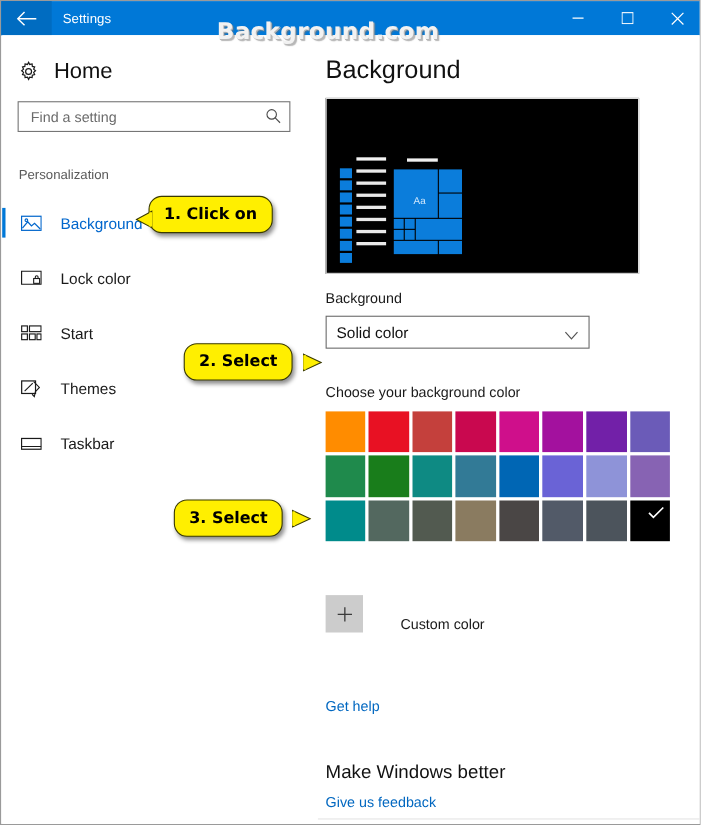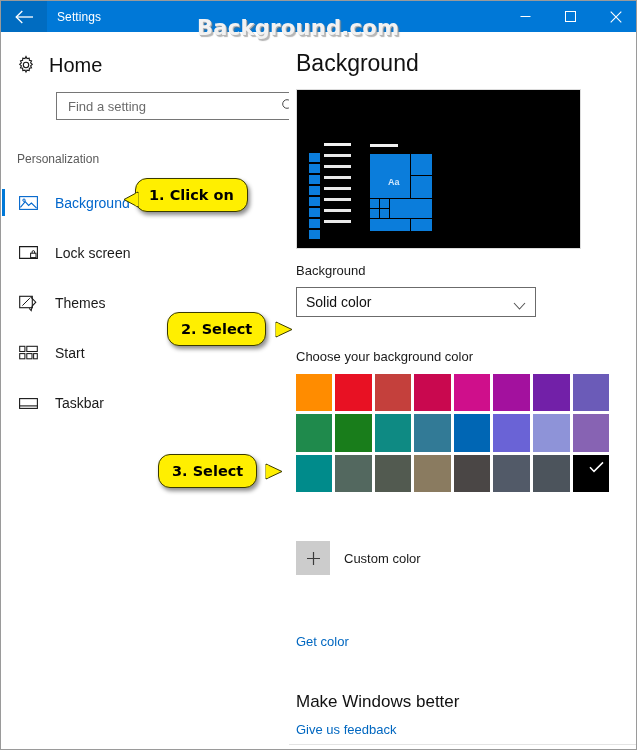--- a/index.html
+++ b/index.html
@@ -78,21 +78,21 @@
   }
   .home-icon { width: 20px; height: 20px; margin-right: 13px; }
   .home-label { font-size: 20px; color: #101010; }
 
   .search-box {
     position: absolute; left: 14px; top: 60px;
     width: 248px; height: 28px;
     border: 1px solid #767676;
     background: #ffffff;
     box-sizing: border-box;
-    display: flex; align-items: center; margin-left: 40px;
+    display: flex; align-items: center;
   }
   .search-input {
     border: none; outline: none;
     font-family: "Liberation Sans", sans-serif;
     font-size: 13px;
     color: #555;
     background: transparent;
     margin-left: 9px;
     width: 200px;
     height: 24px;
@@ -155,22 +155,22 @@
     display: block; width: 11px; height: 9px;
     background: #0b7ddb; margin-bottom: 2px;
   }
   .pv-lines { position: absolute; left: 27px; top: 53px; width: 27px; }
   .pv-lines i {
     display: block; height: 3px; background: #e9e9e9;
     margin-bottom: 8px;
   }
   .pv-lines i.top { width: 27px; background: #f2f2f2; }
   .pv-tiles {
-    position: absolute; left: 73px; top: 64px;
-    width: 52px; height: 77px; font-weight: bold;
+    position: absolute; left: 61px; top: 64px;
+    width: 52px; height: 77px;
   }
   .pv-tiles .t { position: absolute; background: #0b7ddb; }
   .pv-titlebar {
     position: absolute; left: 73px; top: 54px;
     width: 28px; height: 3px; background: #f0f0f0;
   }
   .pv-aa {
     position: absolute; left: 18px; top: 23px;
     color: #cfe6fb; font-size: 9px;
   }
@@ -208,21 +208,21 @@
     width: 100%; height: 100%;
     position: relative;
     display: flex; align-items: flex-start; justify-content: flex-end;
   }
   .swatch .check {
     margin: 4px 5px 0 0;
   }
 
   .custom-row {
     position: absolute; left: 7px; top: 509px;
-    display: flex; align-items: center;
+    display: flex; align-items: flex-end; gap: 20px;
   }
   .custom-btn {
     width: 34px; height: 34px;
     background: #cccccc;
     display: flex; align-items: center; justify-content: center;
   }
   .custom-label { font-size: 13px; color: #1a1a1a; margin-left: 14px; }
 
   .section-head {
     position: absolute; font-size: 17px; color: #111;
@@ -336,52 +336,52 @@
 
       <div class="navitem">
 
         <span class="nav-icon">
           <svg width="19" height="16" viewBox="0 0 19 16">
             <path d="M0.6 1.6 L18.4 1.6 L18.4 13.4 L0.6 13.4 Z" fill="none" stroke="#1a1a1a" stroke-width="1.1"></path>
             <rect x="11.6" y="8.2" width="5.4" height="4.4" fill="#ffffff" stroke="#1a1a1a" stroke-width="1"></rect>
             <path d="M13.1 8.2 L13.1 6.9 A1.25 1.25 0 0 1 15.6 6.9 L15.6 8.2" fill="none" stroke="#1a1a1a" stroke-width="1"></path>
           </svg>
         </span>
-        <span class="nav-label">Lock screen</span>
-      </div>
-
-      <div class="navitem">
-
-        <span class="nav-icon">
-          <svg width="19" height="17" viewBox="0 0 19 17">
-            <rect x="0.7" y="1.3" width="12.6" height="11.4" fill="none" stroke="#1a1a1a" stroke-width="1.1"></rect>
-            <path d="M3.4 10.6 L10.8 3.2" stroke="#1a1a1a" stroke-width="1"></path>
-            <path d="M11.6 1.9 L16.8 7.2 L13.2 11.1 L12.2 15.6 L10.2 13.4" fill="none" stroke="#1a1a1a" stroke-width="1.05"></path>
-          </svg>
-        </span>
-        <span class="nav-label">Themes</span>
+        <span class="nav-label">Lock color</span>
       </div>
 
       <div class="navitem">
 
         <span class="nav-icon">
           <svg width="19" height="16" viewBox="0 0 19 16">
             <rect x="0.7" y="1.3" width="5.2" height="5.2" fill="none" stroke="#1a1a1a" stroke-width="1.05"></rect>
             <rect x="0.7" y="8.6" width="5.2" height="5.2" fill="none" stroke="#1a1a1a" stroke-width="1.05"></rect>
             <rect x="7.8" y="1.3" width="10.5" height="5.2" fill="none" stroke="#1a1a1a" stroke-width="1.05"></rect>
             <rect x="7.8" y="8.6" width="5.2" height="5.2" fill="none" stroke="#1a1a1a" stroke-width="1.05"></rect>
             <rect x="14.6" y="8.6" width="3.7" height="5.2" fill="none" stroke="#1a1a1a" stroke-width="1.05"></rect>
           </svg>
         </span>
         <span class="nav-label">Start</span>
       </div>
 
       <div class="navitem">
 
         <span class="nav-icon">
+          <svg width="19" height="17" viewBox="0 0 19 17">
+            <rect x="0.7" y="1.3" width="12.6" height="11.4" fill="none" stroke="#1a1a1a" stroke-width="1.1"></rect>
+            <path d="M3.4 10.6 L10.8 3.2" stroke="#1a1a1a" stroke-width="1"></path>
+            <path d="M11.6 1.9 L16.8 7.2 L13.2 11.1 L12.2 15.6 L10.2 13.4" fill="none" stroke="#1a1a1a" stroke-width="1.05"></path>
+          </svg>
+        </span>
+        <span class="nav-label">Themes</span>
+      </div>
+
+      <div class="navitem">
+
+        <span class="nav-icon">
           <svg width="19" height="13" viewBox="0 0 19 13">
             <rect x="0.6" y="1.6" width="17.8" height="9.8" fill="none" stroke="#1a1a1a" stroke-width="1.1"></rect>
             <path d="M0.6 8.9 L18.4 8.9" stroke="#1a1a1a" stroke-width="1.1"></path>
           </svg>
         </span>
         <span class="nav-label">Taskbar</span>
       </div>
 
     </div>
   </div>
@@ -522,21 +522,21 @@
 
     <div class="custom-row">
       <span class="custom-btn">
         <svg width="15" height="15" viewBox="0 0 15 15">
           <path d="M7.5 1 L7.5 14 M1 7.5 L14 7.5" stroke="#3b3b3b" stroke-width="1.2"></path>
         </svg>
       </span>
       <span class="custom-label">Custom color</span>
     </div>
 
-    <a class="link" style="left:7px; top:602px;" href="#">Get color</a>
+    <a class="link" style="left:7px; top:602px;" href="#">Get help</a>
 
     <div class="section-head" style="left:7px; top:660px;">Make Windows better</div>
     <a class="link" style="left:7px; top:690px;" href="#">Give us feedback</a>
 
     <div class="hr"></div>
   </div>
 
   <div class="callout" style="left:134px; top:177px;">1. Click on</div>
   <svg class="tail" style="left:122px; top:190px;" width="16" height="18" viewBox="0 0 16 18">
     <path d="M15 1 L1 8.5 L15 16 Z" fill="#ffef00" stroke="#3a3a00" stroke-width="1"></path>

